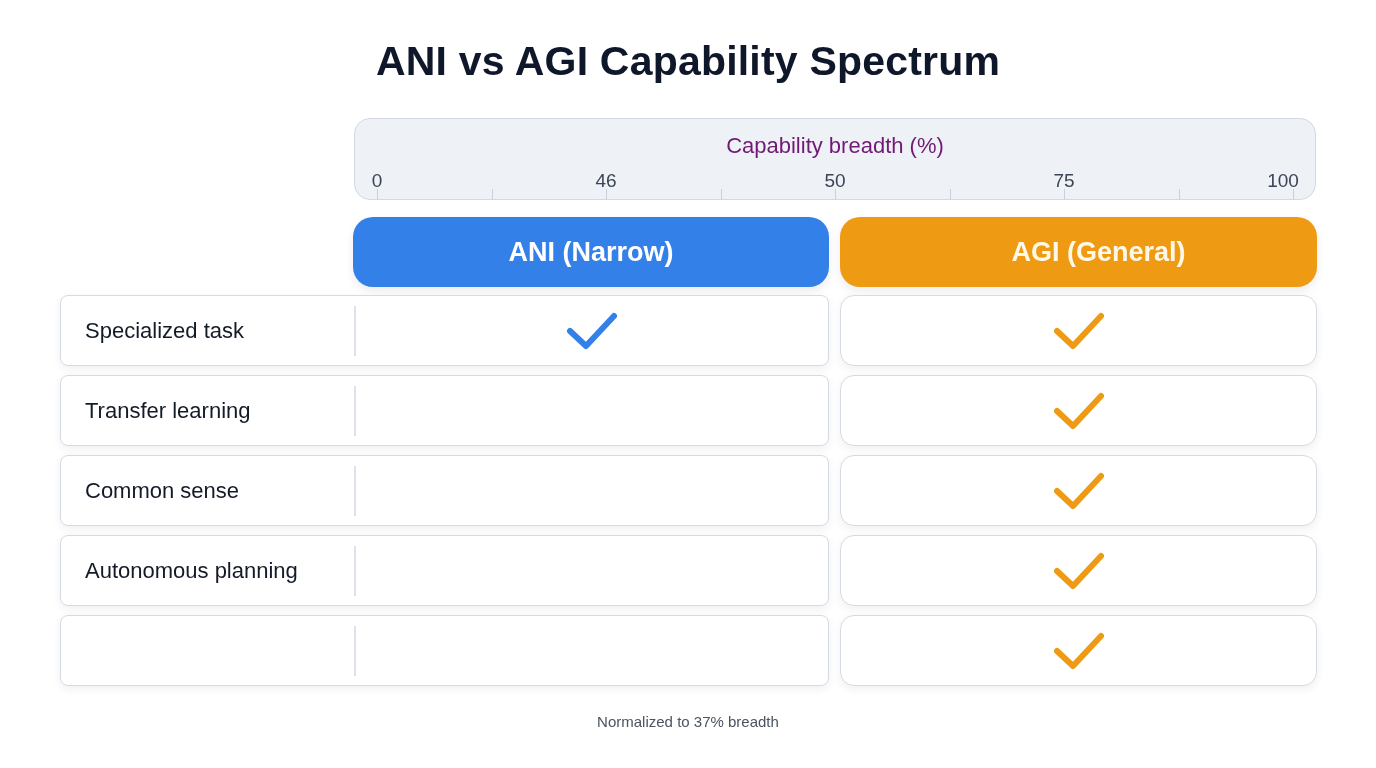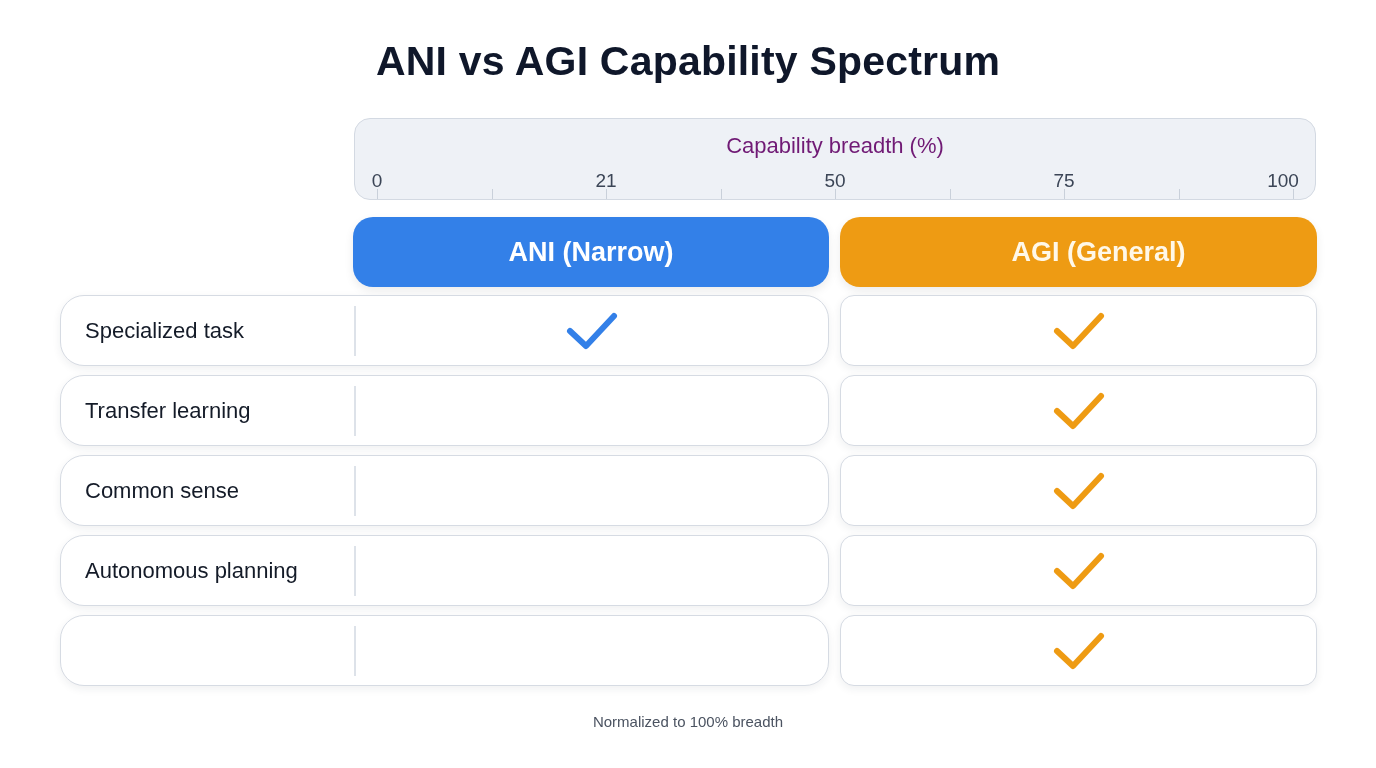--- a/index.html
+++ b/index.html
@@ -31,21 +31,21 @@
       position: absolute; top: 217px; height: 70px; border-radius: 20px;
       display: flex; align-items: center; justify-content: center;
       color: #ffffff; font-size: 27px; font-weight: 700;
       box-shadow: 0 4px 10px rgba(0,0,0,0.08);
     }
     .col-ani { left: 353px; width: 476px; background: #3380e8; }
     .col-agi { left: 840px; width: 477px; background: #ee9b13; color: #fff8e8; padding-left: 40px; }
 
     .row-left {
       position: absolute; left: 60px; width: 769px; height: 71px;
-      background: #ffffff; border: 1.5px solid #d6dbe3; border-radius: 24px;
+      background: #ffffff; border: 1.5px solid #d6dbe3; border-radius: 8px;
       box-shadow: 0 3px 8px rgba(30,40,60,0.07);
     }
     .row-right {
       position: absolute; left: 840px; width: 477px; height: 71px;
       background: #ffffff; border: 1.5px solid #d6dbe3; border-radius: 14px;
       box-shadow: 0 3px 8px rgba(30,40,60,0.07);
     }
     .row-label {
       position: absolute; left: 24px; top: 0; height: 100%;
       display: flex; align-items: center; font-size: 22px; color: #141b28;
@@ -66,21 +66,21 @@
     }
   </style>
 </head>
 <body>
 
 <div class="title">ANI vs AGI Capability Spectrum</div>
 
 <div class="axis-panel">
   <div class="axis-label">Capability breadth (%)</div>
   <span class="tick-label" style="left:22px">0</span>
-  <span class="tick-label" style="left:251px">21</span>
+  <span class="tick-label" style="left:251px">46</span>
   <span class="tick-label" style="left:480px">50</span>
   <span class="tick-label" style="left:709px">75</span>
   <span class="tick-label" style="left:928px">100</span>
   <span class="tick" style="left:22px"></span>
   <span class="tick" style="left:137px"></span>
   <span class="tick" style="left:251px"></span>
   <span class="tick" style="left:366px"></span>
   <span class="tick" style="left:480px"></span>
   <span class="tick" style="left:595px"></span>
   <span class="tick" style="left:709px"></span>
@@ -136,13 +136,13 @@
 
 <div class="row-left" style="top:615px">
   <span class="row-divider"></span>
 </div>
 <div class="row-right" style="top:615px">
   <svg class="check check-agi" viewBox="0 0 56 42">
     <polyline points="6,21 22,36 50,6" fill="none" stroke="#ee9b13" stroke-width="6" stroke-linecap="round" stroke-linejoin="round"></polyline>
   </svg>
 </div>
 
-<div class="footnote">Normalized to 100% breadth</div>
+<div class="footnote">Normalized to 37% breadth</div>
 
 </body></html>

